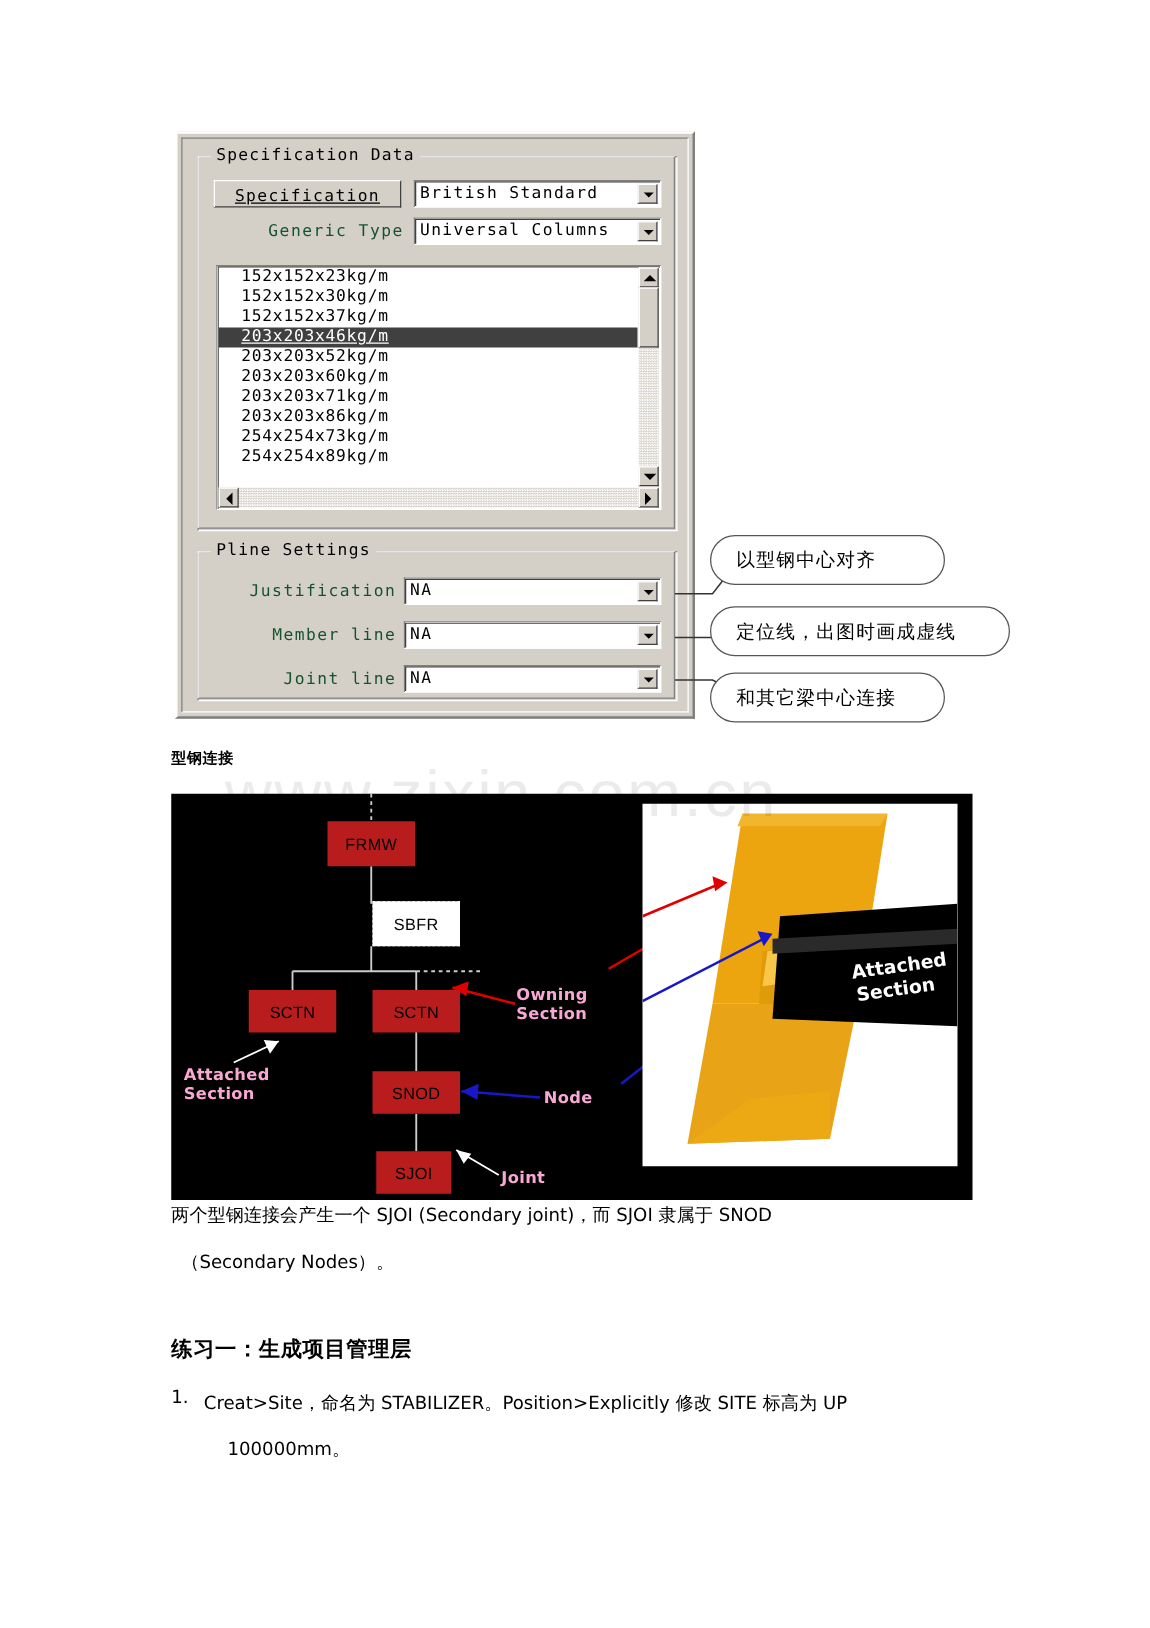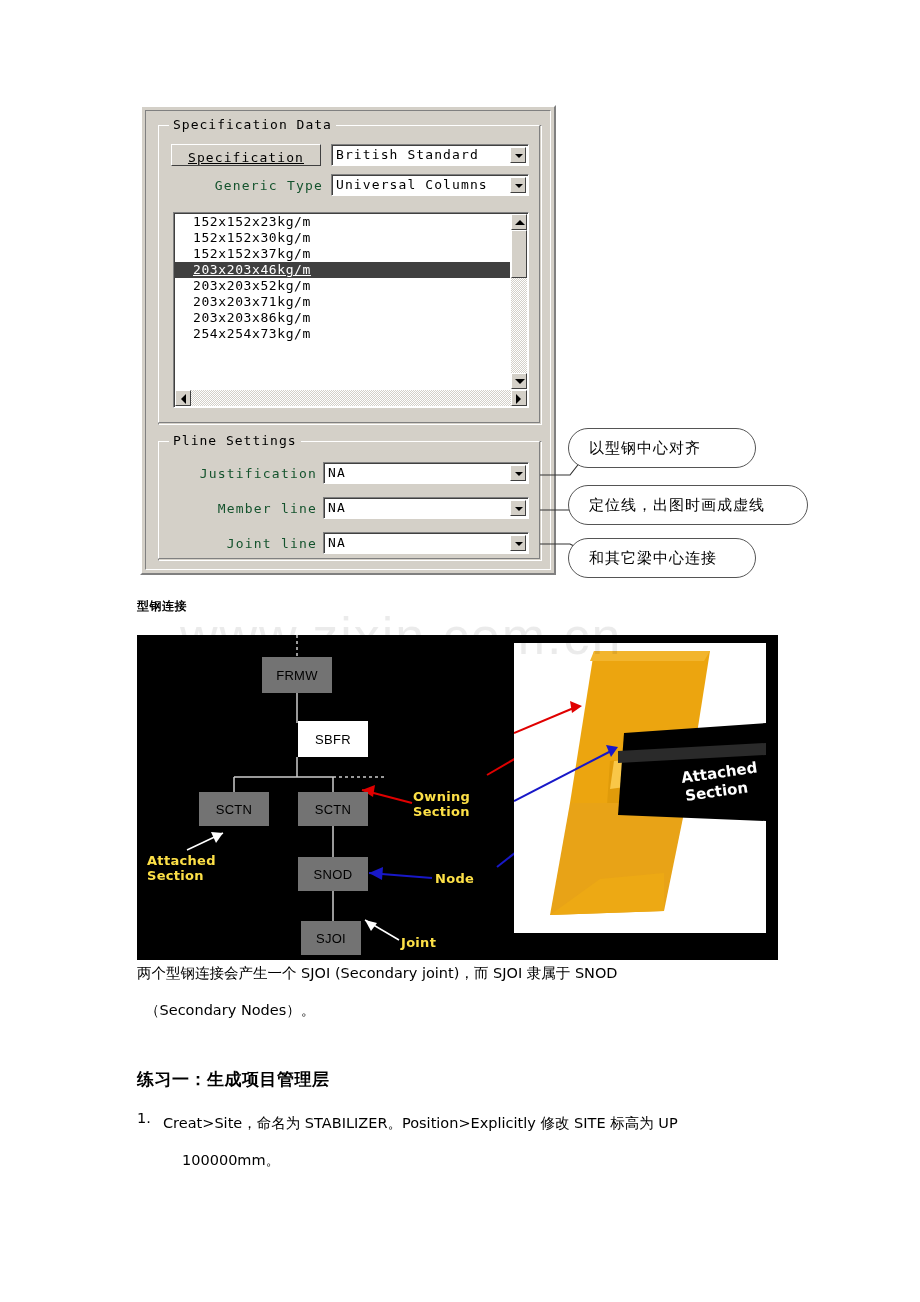--- a/index.html
+++ b/index.html
@@ -149,28 +149,28 @@
     font-size:52px; color:rgba(0,0,0,0.08); letter-spacing:2px;
     white-space:nowrap; z-index:2; pointer-events:none;
   }
 
   
   #diagram {
     position:absolute; left:137px; top:635px; width:641px; height:325px;
     background:#000000; overflow:hidden;
   }
   .node {
-    position:absolute; background:#737373; color:#000;
+    position:absolute; background:#b91c1c; color:#000;
     font-family:"Liberation Sans", sans-serif; font-size:13px;
     display:flex; align-items:center; justify-content:center;
     letter-spacing:0.3px;
   }
   .node.dotted { border:2px dotted #ffffff; background:#ffffff; }
   .dlabel {
-    position:absolute; color:#fde047; font-family:"DejaVu Sans", sans-serif;
+    position:absolute; color:#f9a8d4; font-family:"DejaVu Sans", sans-serif;
     font-weight:bold; font-size:13px; line-height:15px; letter-spacing:0.3px;
   }
   .render3d {
     position:absolute; left:377px; top:8px; width:252px; height:290px;
     background:#ffffff; overflow:hidden;
   }
 
   
   .body-text {
     position:absolute; font-family:"DejaVu Sans", sans-serif;
@@ -208,23 +208,25 @@
         <div class="arrowbtn"></div>
       </div>
 
       <div id="listbox">
         <div id="listitems">
             <div class="li">152x152x23kg/m</div>
             <div class="li">152x152x30kg/m</div>
             <div class="li">152x152x37kg/m</div>
             <div class="li sel">203x203x46kg/m</div>
             <div class="li">203x203x52kg/m</div>
+            <div class="li">203x203x60kg/m</div>
             <div class="li">203x203x71kg/m</div>
             <div class="li">203x203x86kg/m</div>
             <div class="li">254x254x73kg/m</div>
+            <div class="li">254x254x89kg/m</div>
           </div>
 
         <div class="vscroll">
           <div class="vtrack"></div>
           <div class="sbtn up"></div>
           <div class="vthumb"></div>
           <div class="sbtn down"></div>
         </div>
 
         <div class="hscroll">

